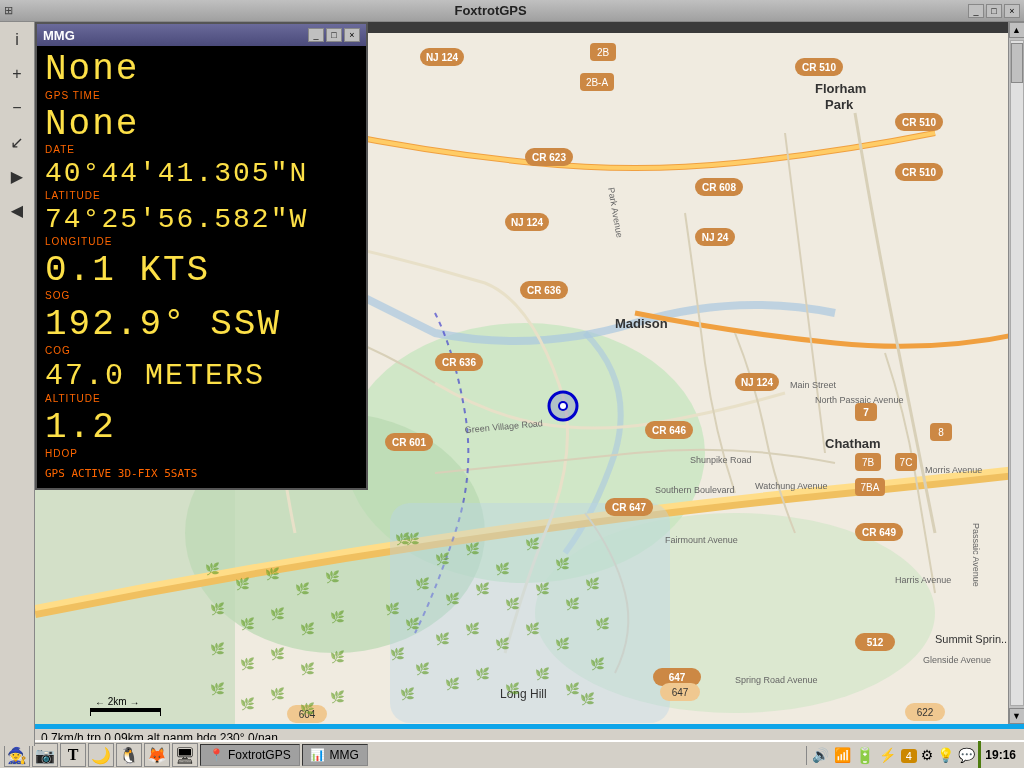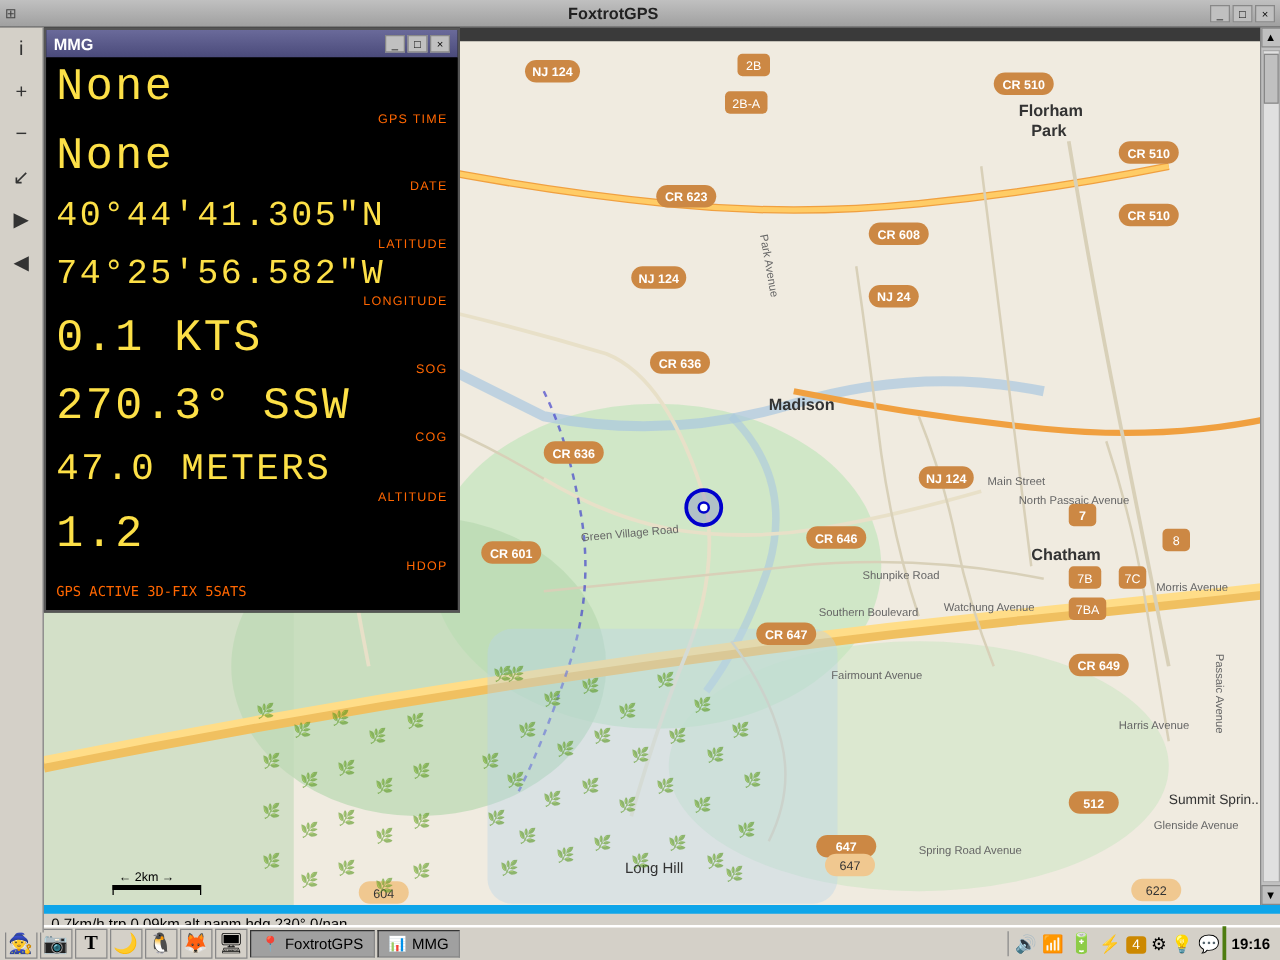--- a/index.html
+++ b/index.html
@@ -152,21 +152,20 @@
       letter-spacing: 2px;
       line-height: 1.1;
       display: block;
     }
     .mmg-value.medium {
       font-size: 30px;
     }
     .mmg-label {
       font-size: 10px;
       color: #ff6600;
-      text-align: right;
       display: block;
       margin-bottom: 4px;
       letter-spacing: 1px;
     }
 
     #mmg-status {
       font-size: 11px;
       color: #ff6600;
       padding: 4px 0 2px 0;
       font-family: monospace;
@@ -181,21 +180,21 @@
     }
 
     
     #map-status {
       position: absolute;
       bottom: 0;
       left: 0;
       right: 0;
       height: 22px;
       background: #d4d0c8;
-      border-top: 7px solid #0ea5e9;
+      border-top: 5px solid #0ea5e9;
       display: flex;
       align-items: center;
       padding: 0 6px;
       font-size: 12px;
       color: #000;
     }
 
     
     #taskbar {
       position: absolute;
@@ -528,21 +527,21 @@
           <span class="mmg-value medium" style="font-size:28px;">74°25'56.582"W</span>
           <span class="mmg-label">LONGITUDE</span>
         </div>
 
         <div class="mmg-row">
           <span class="mmg-value">0.1 KTS</span>
           <span class="mmg-label">SOG</span>
         </div>
 
         <div class="mmg-row">
-          <span class="mmg-value">270.3°  SSW</span>
+          <span class="mmg-value">192.9°  SSW</span>
           <span class="mmg-label">COG</span>
         </div>
 
         <div class="mmg-row">
           <span class="mmg-value" style="font-size:30px;">47.0 METERS</span>
           <span class="mmg-label">ALTITUDE</span>
         </div>
 
         <div class="mmg-row">
           <span class="mmg-value">1.2</span>

